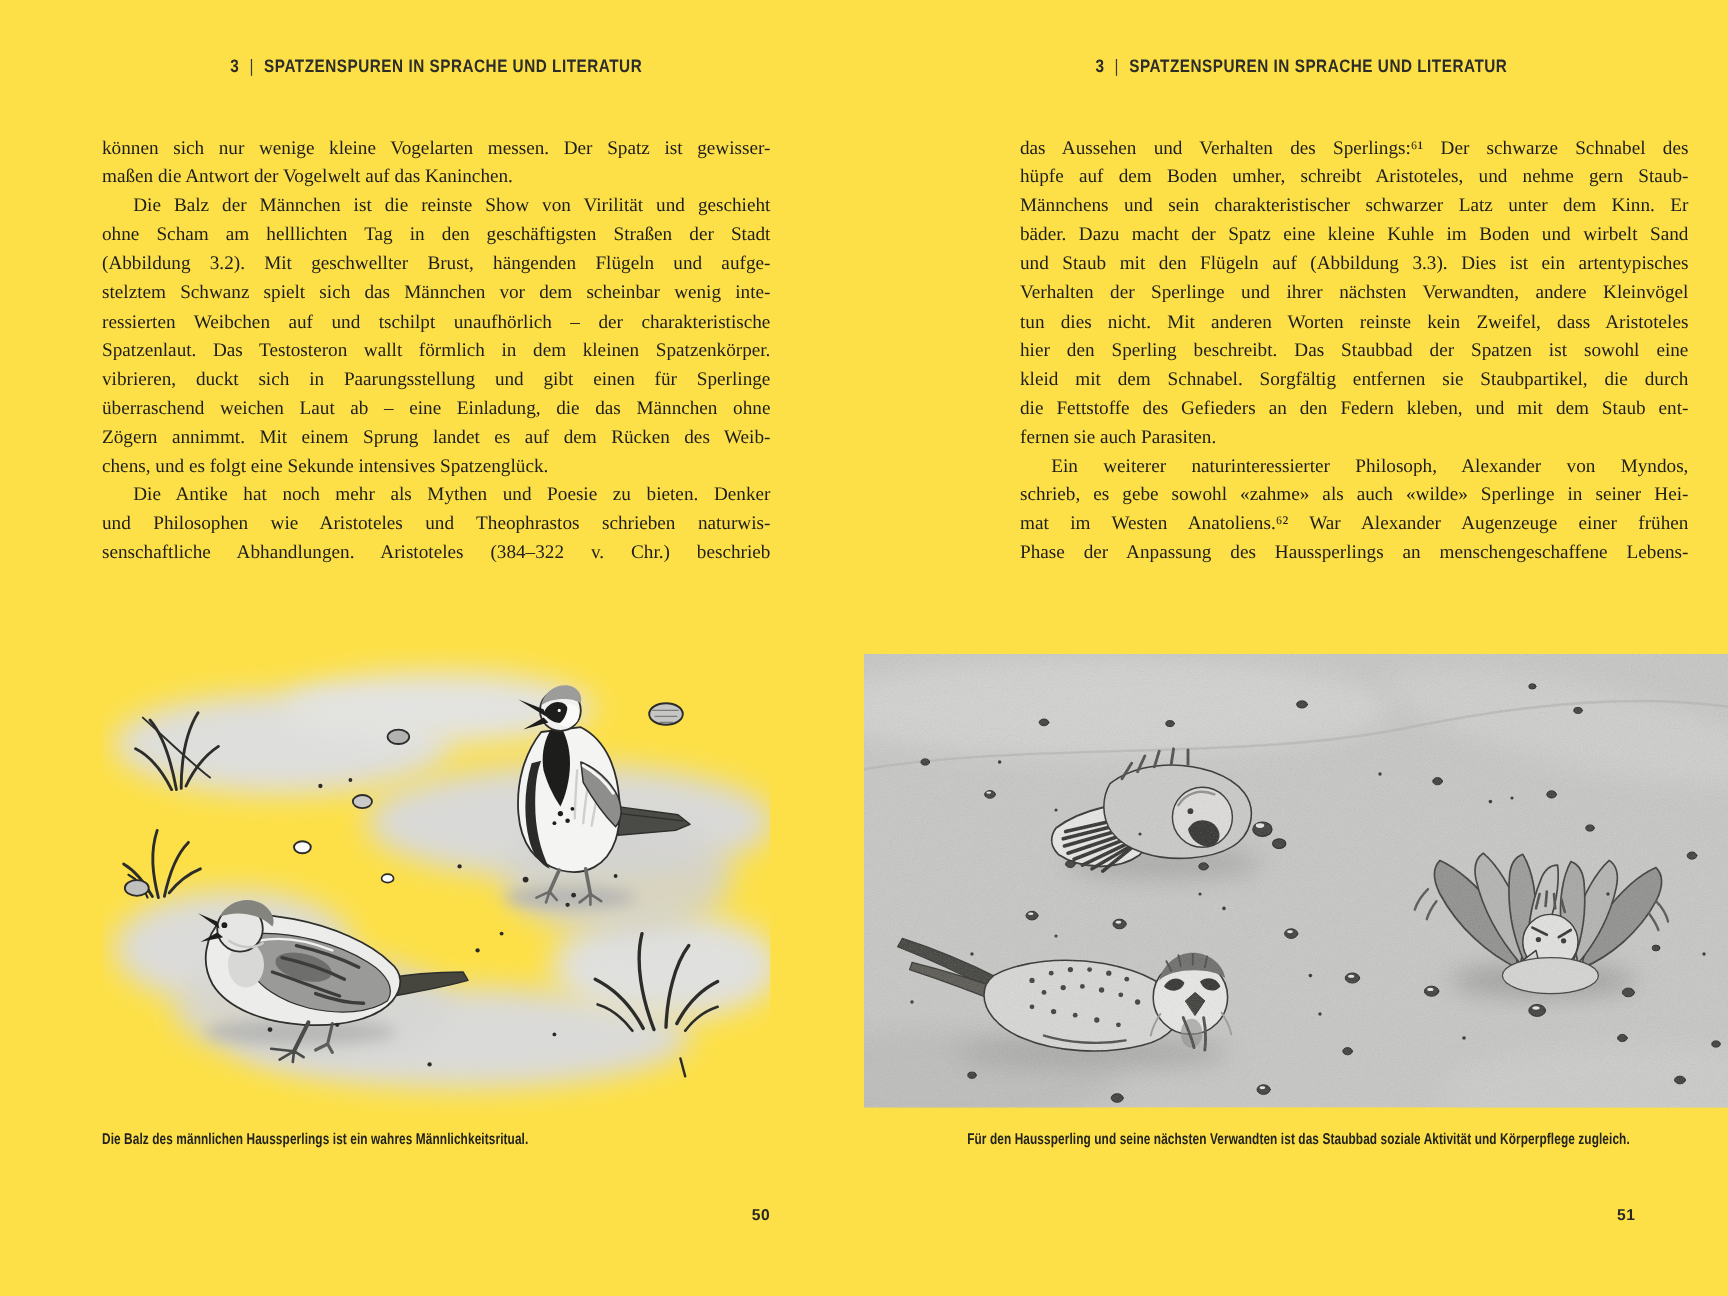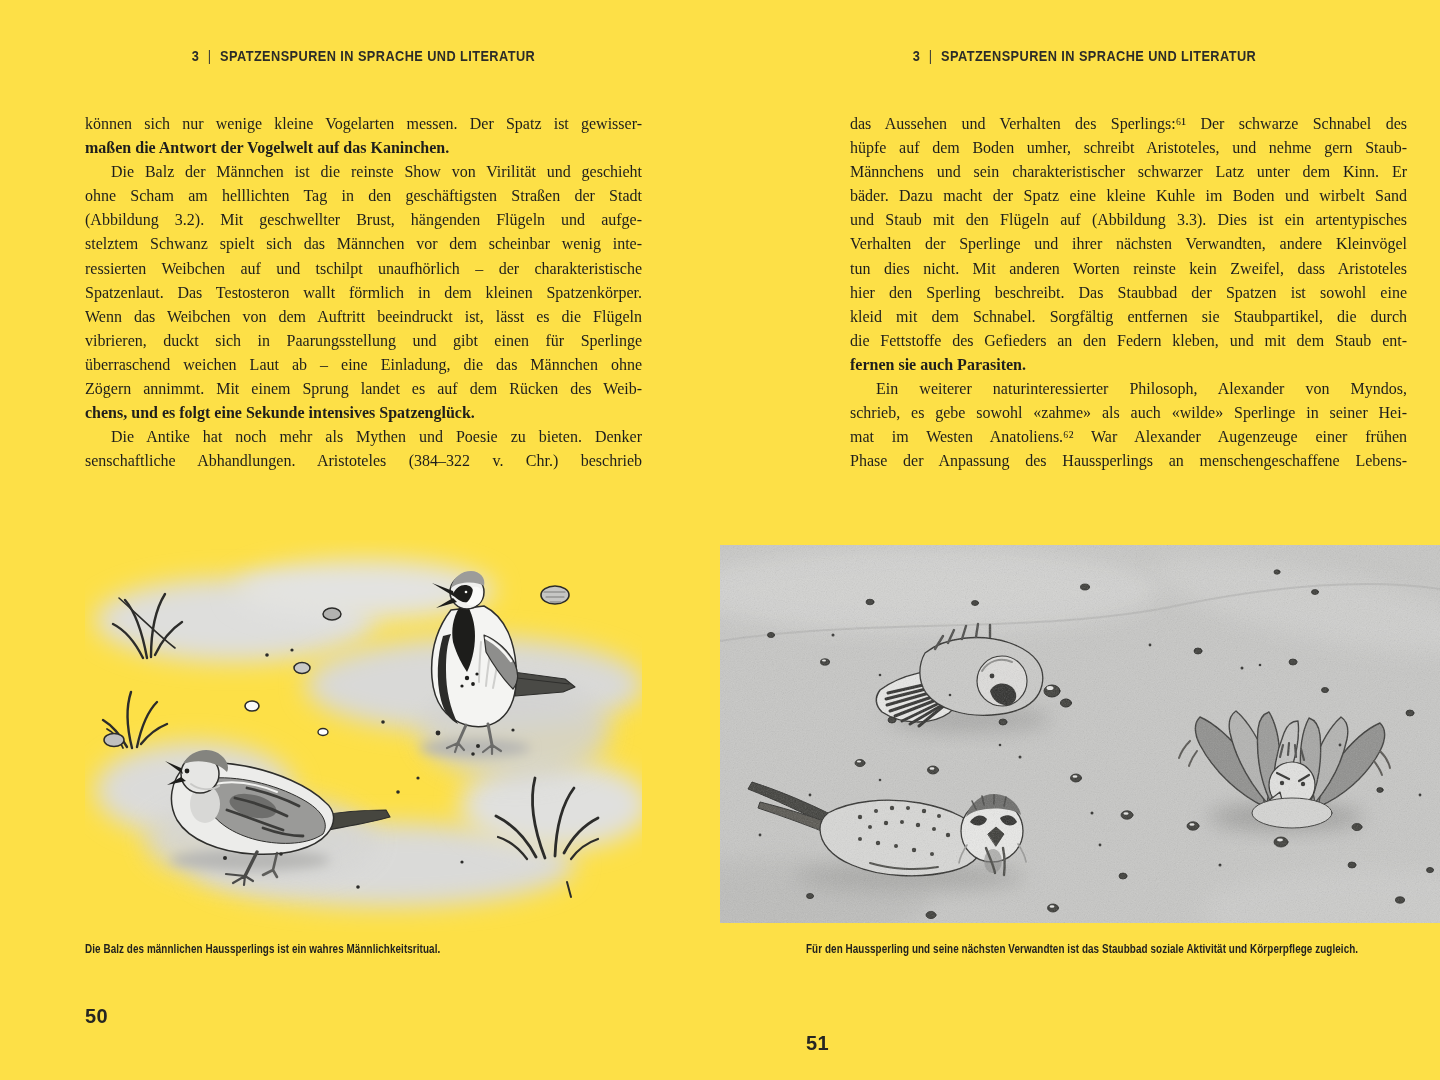--- a/index.html
+++ b/index.html
@@ -11,63 +11,63 @@
     position:absolute; top:47px; width:557px; text-align:center;
     font-family:"Liberation Sans","DejaVu Sans",sans-serif; font-weight:700;
     font-size:15px; letter-spacing:0.5px; color:#2c2c28; white-space:nowrap;
     transform:scaleX(0.85); transform-origin:center top;
   }
   .rh-left { left:85px; } .rh-right { left:806px; }
   .running-header .sep { font-weight:400; margin:0 10px; color:#3a3a36; }
   .body-col { position:absolute; top:112px; width:557px; font-size:16px; line-height:24.1px; }
   .body-left { left:85px; } .body-right { left:806px;margin-left:44px; }
   .tline { white-space:nowrap; text-align:justify; text-align-last:justify; }
-  .tline.end { text-align-last:left;font-weight:bold; }
+  .tline.end { text-align-last:left; }
   .tline.indent { text-indent:26px; }
   figure { margin:0; position:absolute; }
   .fig-left  { left:85px;  top:540px; width:557px; height:392px; }
   .fig-right { left:720px; top:545px; width:720px; height:378px; }
   .fig-left svg, .fig-right svg { display:block; width:100%; height:100%; }
   .caption {
     position:absolute; font-family:"Liberation Sans","DejaVu Sans",sans-serif;
     font-weight:700; font-size:13px; line-height:22px; color:#22221e;
     width:733px; transform:scaleX(0.76); transform-origin:left top; letter-spacing:0.1px;
   }
   .cap-left { left:85px; top:938px; } .cap-right { left:806px; top:938px; }
   .pagenum {
-    position:absolute; top:1005px; width:557px; text-align:left;
+    position:absolute; top:1005px; width:557px; text-align:right;
     font-family:"Liberation Sans","DejaVu Sans",sans-serif; font-weight:700;
-    font-size:20px; color:#262622; letter-spacing:0.5px;
+    font-size:13px; color:#262622; letter-spacing:0.5px;
   }
-  .pn-left { left:85px; } .pn-right { left:806px;margin-top:27px; }
+  .pn-left { left:85px; } .pn-right { left:806px; }
 </style>
 </head>
 <body>
 
 <div class="spread">
 
   <header class="running-header rh-left">
     <span>3</span><span class="sep">|</span><span>SPATZENSPUREN IN SPRACHE UND LITERATUR</span>
   </header>
 
   <div class="body-col body-left">
       <div class="tline">können sich nur wenige kleine Vogelarten messen. Der Spatz ist gewisser-</div>
       <div class="tline end">maßen die Antwort der Vogelwelt auf das Kaninchen.</div>
       <div class="tline indent">Die Balz der Männchen ist die reinste Show von Virilität und geschieht</div>
       <div class="tline">ohne Scham am helllichten Tag in den geschäftigsten Straßen der Stadt</div>
       <div class="tline">(Abbildung 3.2). Mit geschwellter Brust, hängenden Flügeln und aufge-</div>
       <div class="tline">stelztem Schwanz spielt sich das Männchen vor dem scheinbar wenig inte-</div>
       <div class="tline">ressierten Weibchen auf und tschilpt unaufhörlich – der charakteristische</div>
       <div class="tline">Spatzenlaut. Das Testosteron wallt förmlich in dem kleinen Spatzenkörper.</div>
-      <div class="tline">Wenn das Weibchen von dem Auftritt beeindruckt ist, lässt es die Flügeln</div>
       <div class="tline">vibrieren, duckt sich in Paarungsstellung und gibt einen für Sperlinge</div>
       <div class="tline">überraschend weichen Laut ab – eine Einladung, die das Männchen ohne</div>
       <div class="tline">Zögern annimmt. Mit einem Sprung landet es auf dem Rücken des Weib-</div>
       <div class="tline end">chens, und es folgt eine Sekunde intensives Spatzenglück.</div>
       <div class="tline indent">Die Antike hat noch mehr als Mythen und Poesie zu bieten. Denker</div>
+      <div class="tline">und Philosophen wie Aristoteles und Theophrastos schrieben naturwis-</div>
       <div class="tline">senschaftliche Abhandlungen. Aristoteles (384–322 v. Chr.) beschrieb</div>
     </div>
 
   <figure class="fig-left">
     <svg viewBox="0 0 557 392" role="img" stroke-linecap="round" stroke-linejoin="round" aria-label="Tuschezeichnung: ein balzendes Haussperling-Männchen mit schwarzem Latz steht aufrecht und tschilpt, davor pickt ein geducktes Weibchen am Boden; Grasbüschel und kleine Steine">
       <defs>
         <filter id="b12" x="-60%" y="-60%" width="220%" height="220%">
             <feGaussianBlur stdDeviation="12"></feGaussianBlur>
           </filter>
         <filter id="b6" x="-60%" y="-60%" width="220%" height="220%">

